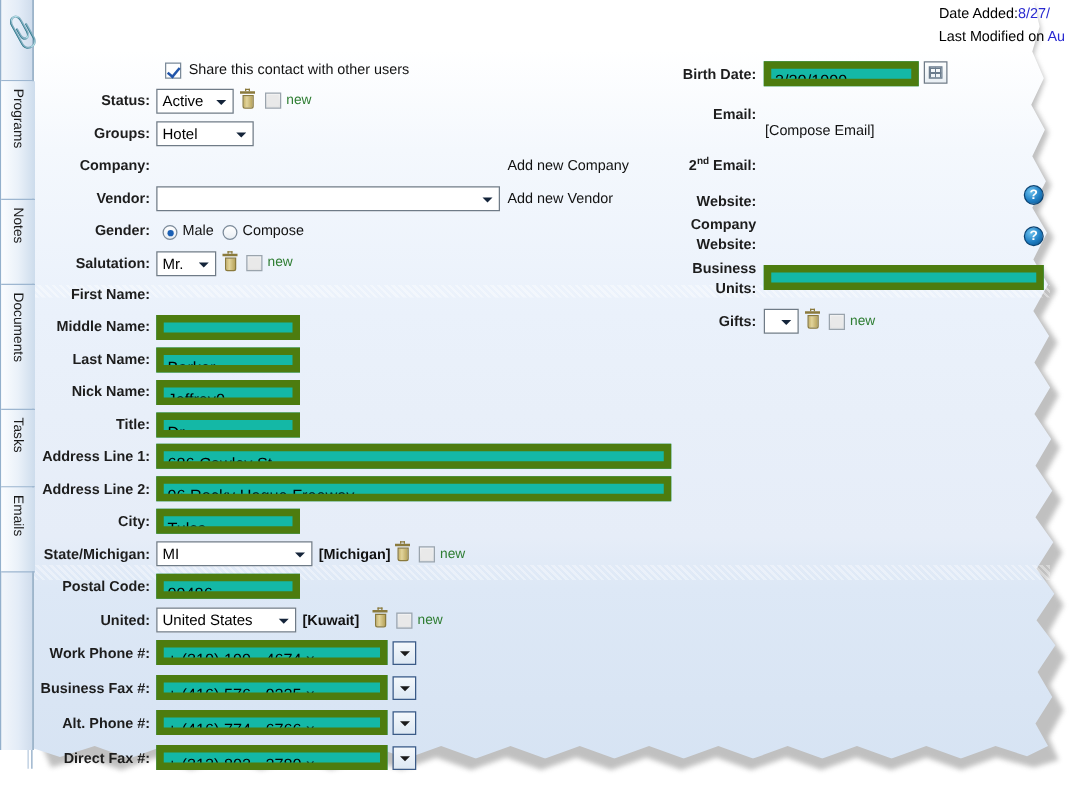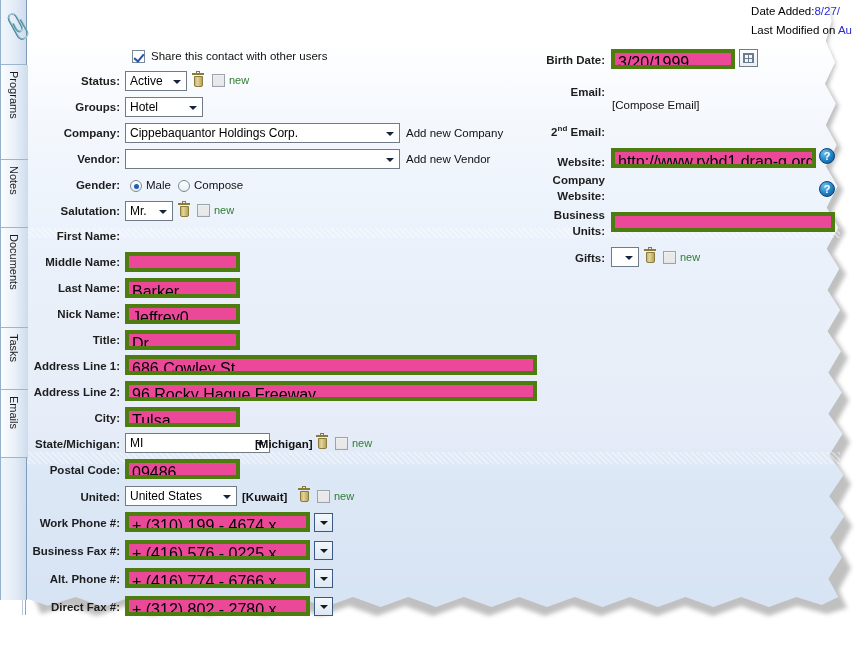--- a/index.html
+++ b/index.html
@@ -111,23 +111,23 @@
   .lbl {
     position: absolute;
     font-size: 11.5px;
     color: #1d1d1d;
     text-align: right;
     font-weight: bold;
     white-space: nowrap;
   }
   .txt {
     position: absolute;
-    background: #ec4899;
-    border: 4px solid #4d7c0f;
-    font-size: 16px;
+    background: #14b8a6;
+    border: 6px solid #4d7c0f;
+    font-size: 13px;
     color: #000;
     padding: 1px 0 0 3px;
     line-height: 17px;
     height: 20px;
     font-family: "Liberation Sans", sans-serif;
     overflow: hidden;
     white-space: nowrap;
   }
   .sel {
     position: absolute;
@@ -366,24 +366,20 @@
     <div class="chk grey" style="left:192px;top:74px"></div>
     <div class="newlbl" style="left:209px;top:74px">new</div>
 
     <div class="lbl" style="left:20px;top:101px;width:80px">Groups:</div>
     <div class="sel" style="left:105px;top:97px;width:78px">
       <span>Hotel</span>
       <span class="arrow"></span>
     </div>
 
     <div class="lbl" style="left:10px;top:127px;width:90px">Company:</div>
-    <div class="sel" style="left:105px;top:123px;width:275px">
-      <span>Cippebaquantor Holdings Corp.</span>
-      <span class="arrow"></span>
-    </div>
     <div class="link" style="left:386px;top:127px">Add new Company</div>
 
     <div class="lbl" style="left:20px;top:153px;width:80px">Vendor:</div>
     <div class="sel" style="left:105px;top:149px;width:275px">
       <span></span>
       <span class="arrow"></span>
     </div>
     <div class="link" style="left:386px;top:153px">Add new Vendor</div>
 
     <div class="lbl" style="left:20px;top:179px;width:80px">Gender:</div>
@@ -422,21 +418,21 @@
     <div class="lbl" style="left:0px;top:360px;width:100px">Address Line 1:</div>
     <div class="txt" style="left:105px;top:355px;width:412px">686 Cowley St.</div>
 
     <div class="lbl" style="left:0px;top:386px;width:100px">Address Line 2:</div>
     <div class="txt" style="left:105px;top:381px;width:412px">96 Rocky Hague Freeway</div>
 
     <div class="lbl" style="left:30px;top:412px;width:70px">City:</div>
     <div class="txt" style="left:105px;top:407px;width:115px">Tulsa</div>
 
     <div class="lbl" style="left:0px;top:438px;width:100px">State/Michigan:</div>
-    <div class="sel" style="left:105px;top:433px;width:145px">
+    <div class="sel" style="left:105px;top:433px;width:125px">
       <span>MI</span>
       <span class="arrow"></span>
     </div>
     <div class="bracket" style="left:235px;top:438px">[Michigan]</div>
     <div class="trash" style="left:296px;top:435px">
       <span class="handle"></span>
         <span class="lid"></span>
         <span class="body"></span>
     </div>
     <div class="chk grey" style="left:315px;top:437px"></div>
@@ -488,21 +484,20 @@
     <div class="calicon" style="left:719px;top:49px"></div>
 
     <div class="lbl" style="left:470px;top:86px;width:115px">Email:</div>
     <div class="plaintxt" style="left:592px;top:99px">[Compose Email]</div>
 
     <div class="lbl" style="left:470px;top:124px;width:115px">
       <span>2</span><span class="sup">nd</span><span> Email:</span>
     </div>
 
     <div class="lbl" style="left:470px;top:156px;width:115px">Website:</div>
-    <div class="txt" style="left:591px;top:148px;width:205px">http://www.rybd1.drap-g.org</div>
     <div class="help" style="left:799px;top:148px">?</div>
 
     <div class="lbl" style="left:470px;top:174px;width:115px">Company</div>
     <div class="lbl" style="left:470px;top:190px;width:115px">Website:</div>
     <div class="help" style="left:799px;top:181px">?</div>
 
     <div class="lbl" style="left:470px;top:209px;width:115px">Business</div>
     <div class="lbl" style="left:470px;top:225px;width:115px">Units:</div>
     <div class="txt" style="left:591px;top:212px;width:224px"></div>
 

